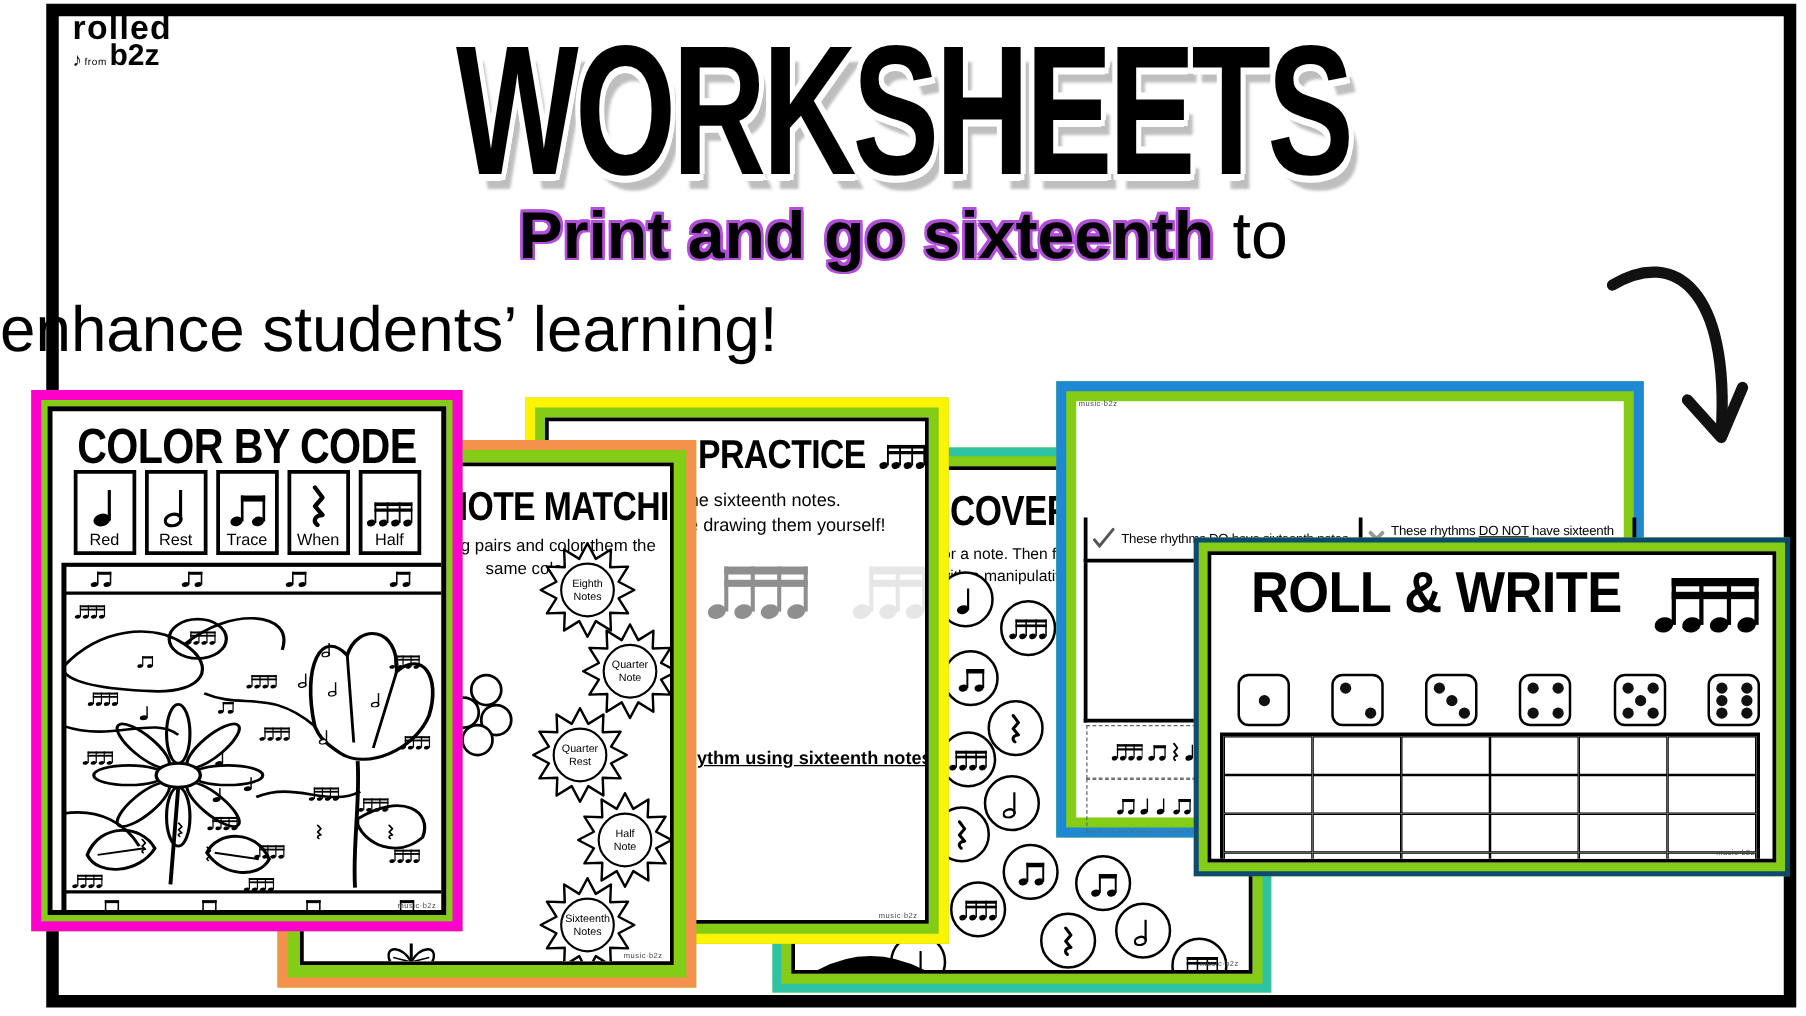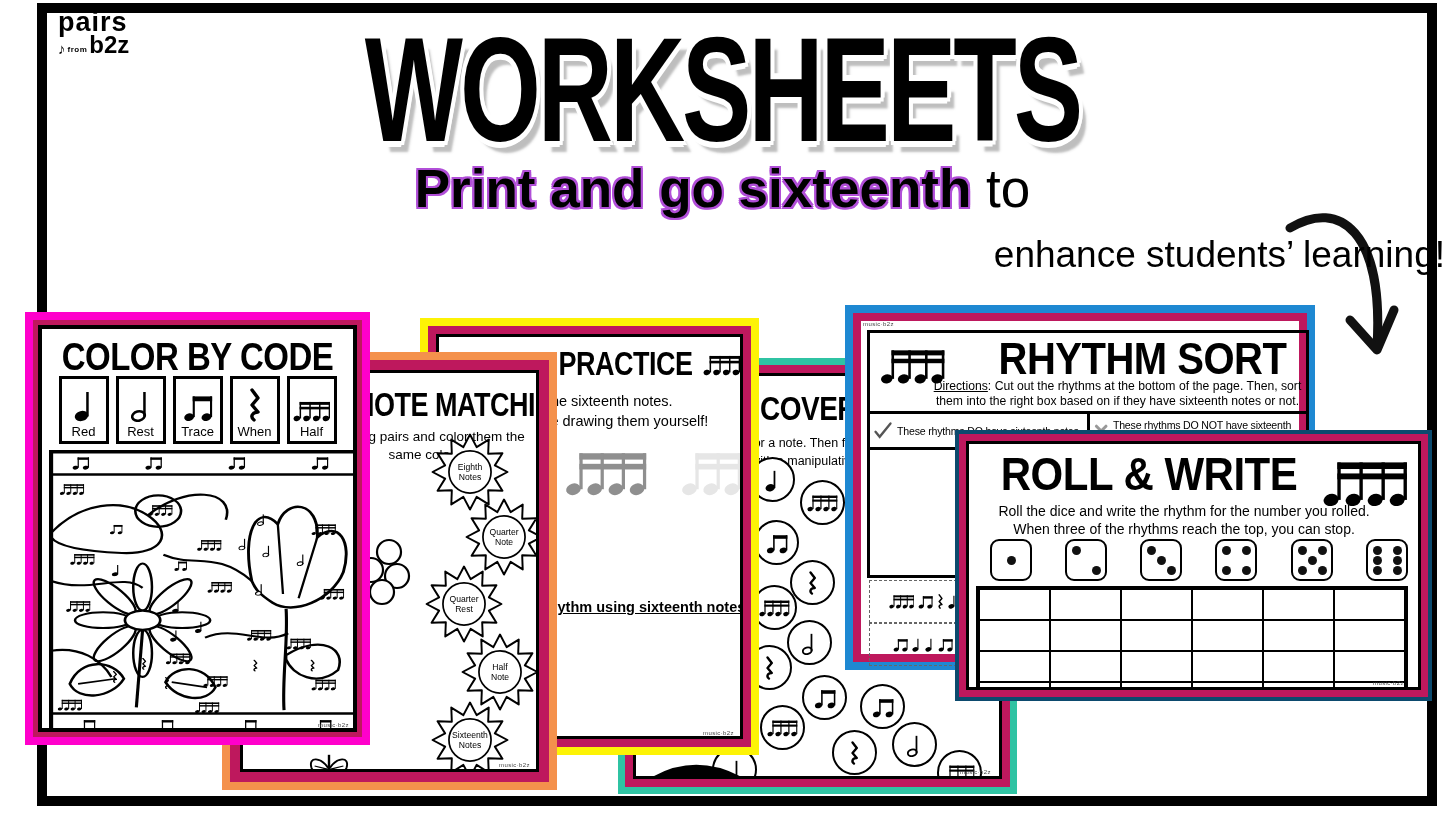--- a/index.html
+++ b/index.html
@@ -5,31 +5,31 @@
   *{box-sizing:border-box;margin:0;padding:0}
   html,body{width:1445px;height:813px;background:#fff;overflow:hidden;
     font-family:"Liberation Sans",sans-serif;position:relative}
   .abs{position:absolute}
   
   .frame{position:absolute;left:37px;top:3px;width:1400px;height:803px;border:10px solid #000;z-index:0}
   
   .logo{position:absolute;left:58px;top:10px;z-index:6;line-height:.9;color:#000}
   .logo .l1{font-size:27px;font-weight:bold;letter-spacing:1px}
   .logo .l2{font-size:24px;font-weight:bold;display:flex;align-items:flex-end;gap:2px}
-  .logo .from{font-size:8px;font-weight:bold;letter-spacing:.5px;padding-bottom:3px}
+  .logo .from{font-size:8px;font-weight:normal;letter-spacing:.5px;padding-bottom:3px}
   .logo .clef{font-size:15px}
   
   .big-title{position:absolute;left:50%;top:6px;transform:translateX(-50%) scaleY(1.42);
     transform-origin:top center;font-size:104px;font-weight:bold;letter-spacing:-3px;white-space:nowrap;z-index:6;color:#000;
     text-shadow:-4px 0 0 #fff,4px 0 0 #fff,0 -4px 0 #fff,0 4px 0 #fff,-3px -3px 0 #fff,3px -3px 0 #fff,-3px 3px 0 #fff,3px 3px 0 #fff,7px 8px 2px rgba(110,110,110,.45)}
   .sub1{position:absolute;left:0;right:0;top:158px;text-align:center;font-size:53px;z-index:6;color:#000;white-space:nowrap}
   .sub1 b{text-shadow:-2px 0 0 #b14fd8,2px 0 0 #b14fd8,0 -2px 0 #b14fd8,0 2px 0 #b14fd8,-2px -2px 0 #b14fd8,2px 2px 0 #b14fd8,-2px 2px 0 #b14fd8,2px -2px 0 #b14fd8}
-  .sub2{position:absolute;left:0;right:0;top:234px;text-align:right;font-size:37px;z-index:6;color:#000}
-  
-  .sheet{position:absolute;background:#be185d}
+  .sub2{position:absolute;left:0;right:0;top:234px;text-align:left;font-size:51px;z-index:6;color:#000}
+  
+  .sheet{position:absolute;background:#84cc16}
   .inner{position:absolute;border:3.5px solid #000;background:#fff;overflow:hidden}
   .wst{font-weight:bold;white-space:nowrap;letter-spacing:-.5px;color:#000}
   .wm{font-size:6px;color:#444;position:absolute;letter-spacing:.4px;z-index:3}
   .rsym{display:inline-block;vertical-align:middle}
   [data-rhythm]{display:inline-flex;align-items:flex-end;gap:4px}
   
   .s-magenta{left:25px;top:312px;width:345px;height:433px;border:8px solid #ff00cb;z-index:4;padding:5px}
   .s-magenta .inner{inset:5px;border-width:4px}
   .cbc-title{position:absolute;top:5px;left:0;right:0;text-align:center;font-size:33px;transform:scaleY(1.2);transform-origin:top}
   .key-row{position:absolute;top:47px;left:0;right:0;display:flex;justify-content:center;gap:7px}
@@ -124,21 +124,21 @@
     </symbol>
     <symbol id="sym-sun" viewBox="0 0 100 100">
       <polygon points="98,50 81.9,58.5 91.6,74 73.3,73.3 74,91.6 58.5,81.9 50,98 41.5,81.9 26,91.6 26.7,73.3 8.4,74 18.1,58.5 2,50 18.1,41.5 8.4,26 26.7,26.7 26,8.4 41.5,18.1 50,2 58.5,18.1 74,8.4 73.3,26.7 91.6,26 81.9,41.5" fill="#fff" stroke="#000" stroke-width="2.5" stroke-linejoin="round"></polygon>
     </symbol>
   </defs>
 </svg>
 
 <div class="frame"></div>
 
 <div class="logo">
-  <div class="l1">pairs</div>
+  <div class="l1">rolled</div>
   <div class="l2">
     <span class="clef">♪</span>
     <span class="from">from</span>
     <span>b2z</span>
   </div>
 </div>
 
 <div class="big-title">WORKSHEETS</div>
 <div class="sub1"><b>Print and go sixteenth</b><span> to</span></div>
 <div class="sub2">enhance students’ learning!</div>
@@ -288,27 +288,20 @@
         </svg>
       </span>
     <div class="rp-prompt">Write a 4 beat rhythm using sixteenth notes:</div>
     <div class="wm" style="right:6px;bottom:0">music·b2z</div>
   </div>
 </div>
 
 <div class="sheet s-blue">
   <div class="blue-in">
     <div class="wm" style="left:2px;top:0">music·b2z</div>
-    <div class="rs-headbox">
-      <svg class="abs" style="left:10px;top:14px" width="65" height="38" viewBox="0 0 58 34" style2="" color="#000">
-          <use href="#sym-s" style="color:#000"></use>
-        </svg>
-      <div class="rs-title wst">RHYTHM SORT</div>
-      <div class="rs-dir"><u>Directions</u><span>: Cut out the rhythms at the bottom of the page. Then, sort them into the right box based on if they have sixteenth notes or not.</span></div>
-    </div>
     <div class="rs-row2">
       <div class="rs-cell first">
         <svg width="20" height="20" viewBox="0 0 24 24">
             <path d="M3 13 L8 19 L21 3" fill="none" stroke="#555" stroke-width="2.8" stroke-linecap="round"></path>
           </svg>
         <span><span>These rhythms </span><u>DO</u><span> have sixteenth notes.</span></span>
       </div>
       <div class="rs-cell">
         <svg width="18" height="18" viewBox="0 0 24 24">
             <path d="M5 5 L19 19 M19 5 L5 19" fill="none" stroke="#999" stroke-width="4.5" stroke-linecap="round"></path>
@@ -562,24 +555,20 @@
     <div class="wm" style="right:4px;bottom:0">music·b2z</div>
   </div>
 </div>
 
 <div class="sheet s-purple">
   <div class="inner">
     <div class="rw-title wst">ROLL &amp; WRITE</div>
     <svg class="abs" style="left:352px;top:14px;color:#000" width="88" height="50" viewBox="0 0 58 34">
         <use href="#sym-s"></use>
       </svg>
-    <div class="rw-instr">
-      <div>Roll the dice and write the rhythm for the number you rolled.</div>
-      <div>When three of the rhythms reach the top, you can stop.</div>
-    </div>
     <div class="dice-row">
       <div class="die" style="left:21px">
           <span></span>
           <span></span>
           <span></span>
           <span></span>
           <span class="pip"></span>
           <span></span>
           <span></span>
           <span></span>

